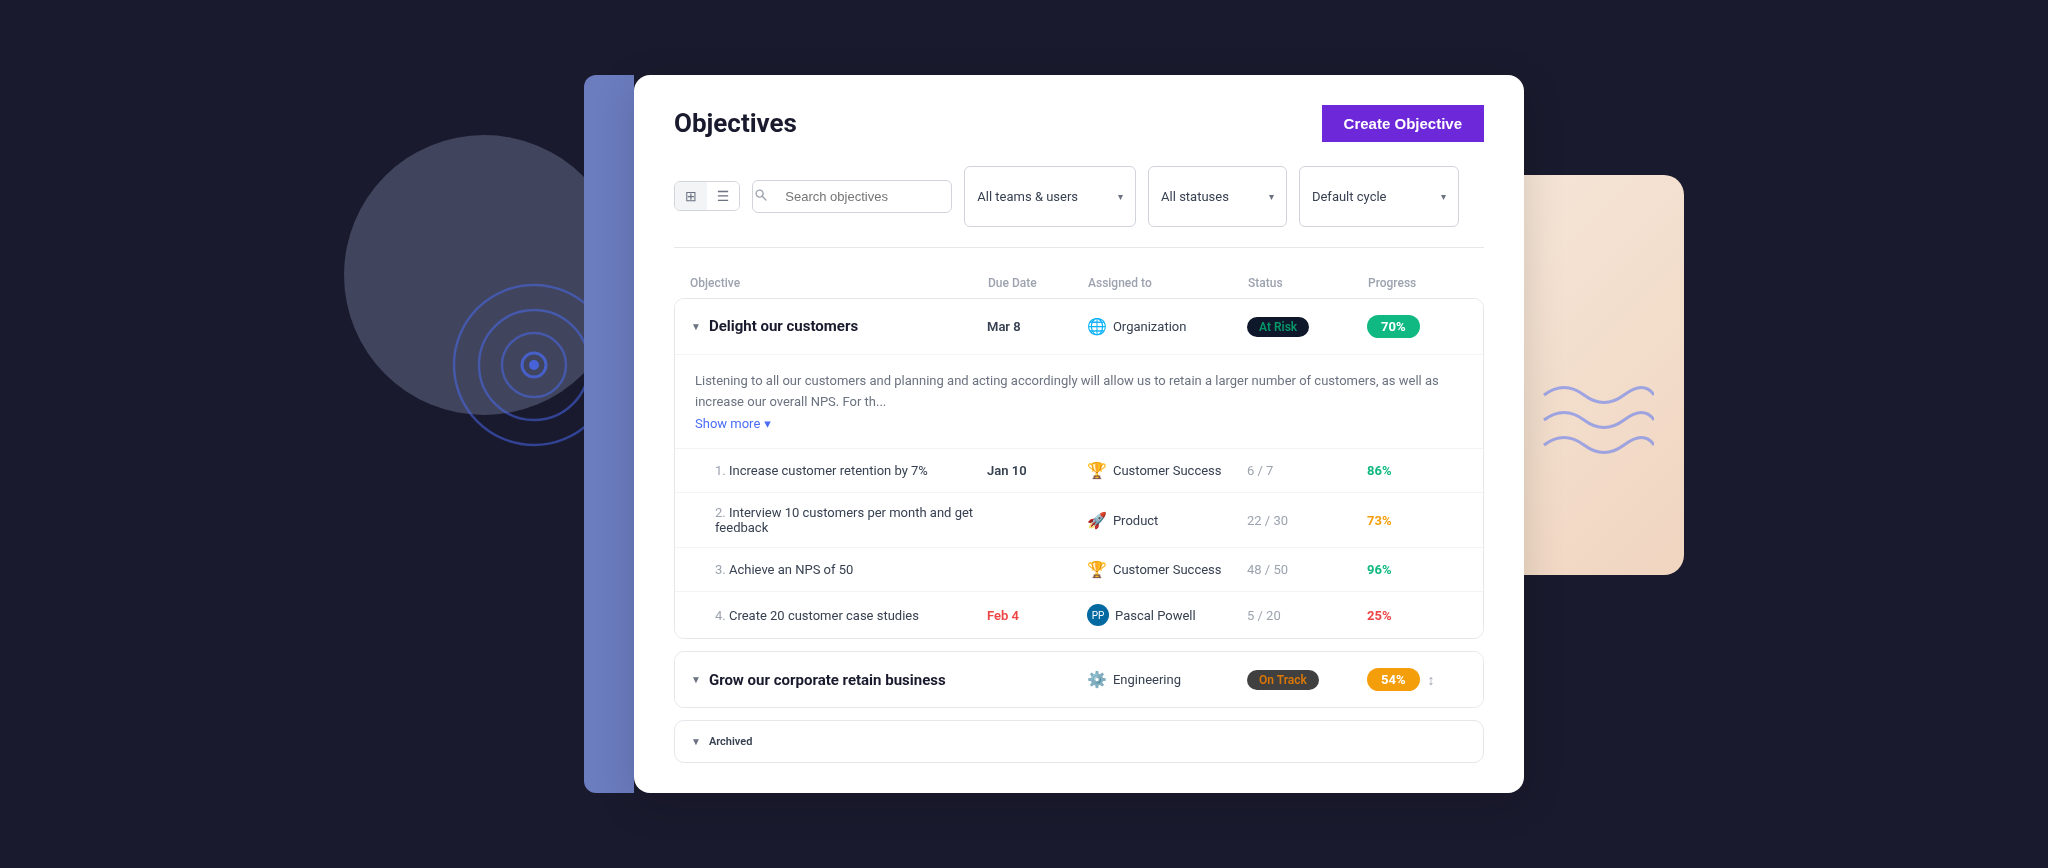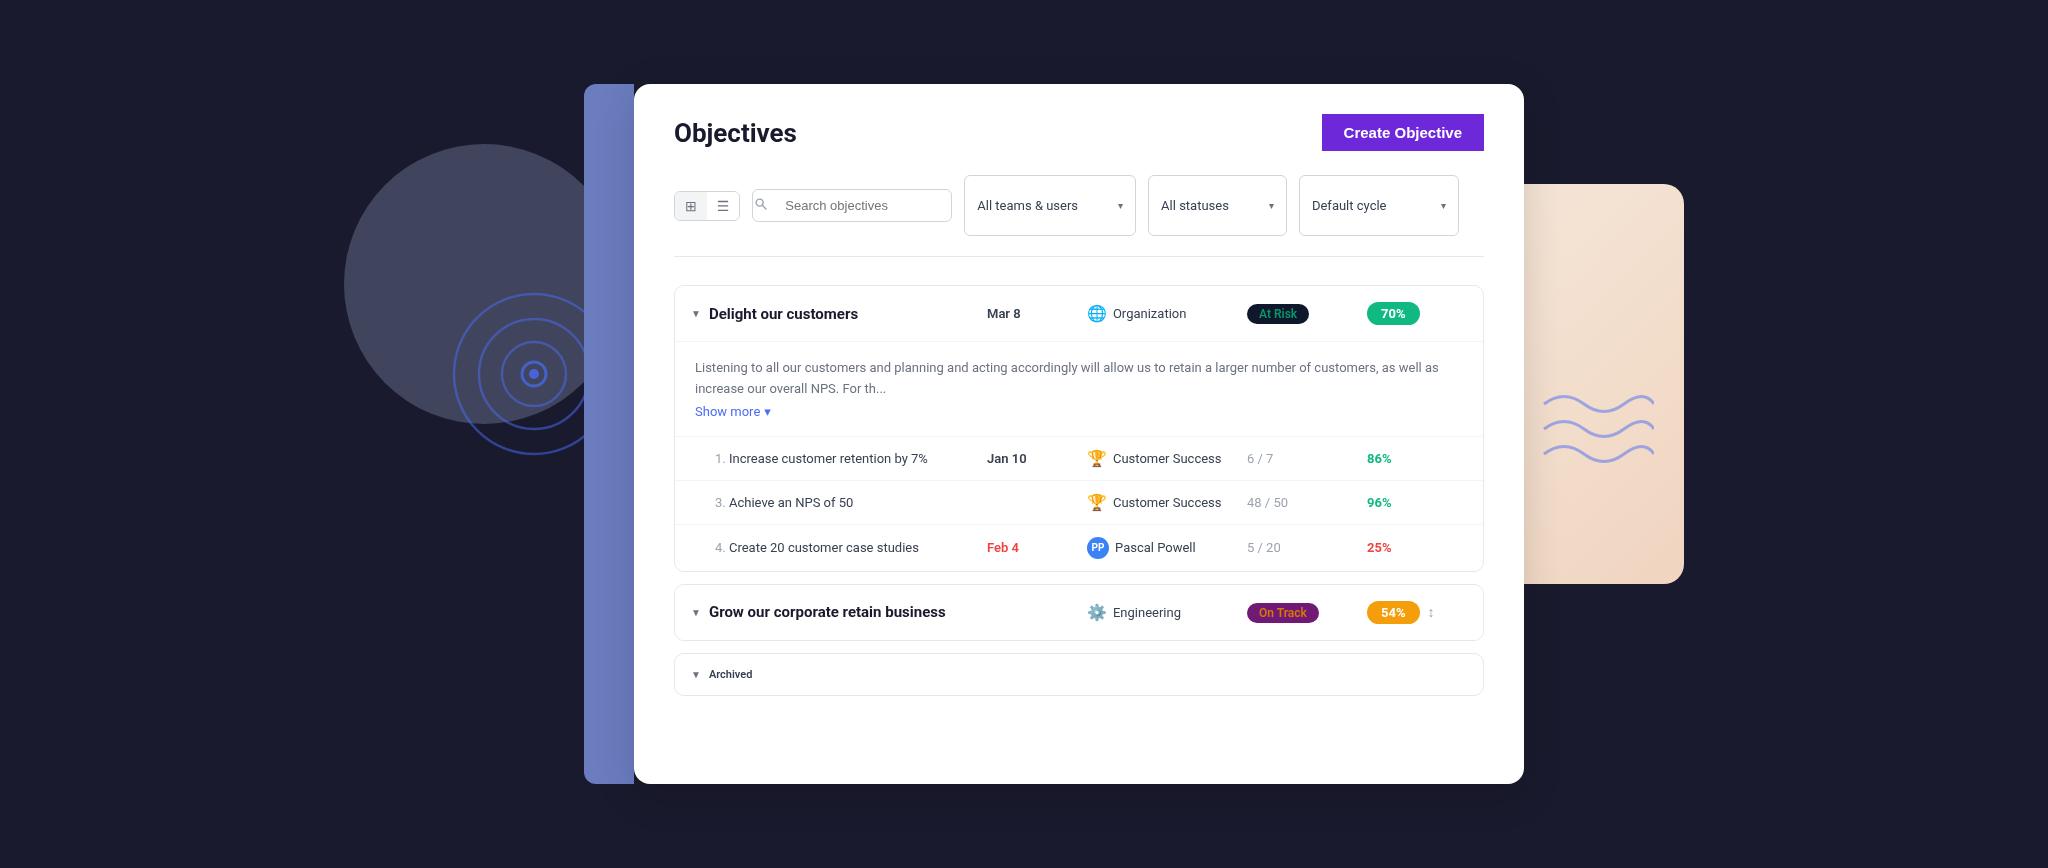--- a/index.html
+++ b/index.html
@@ -227,21 +227,21 @@
 
     .status-badge {
       display: inline-block;
       padding: 3px 12px;
       border-radius: 20px;
       font-size: 12px;
       font-weight: 600;
     }
 
     .status-at-risk { background: #0f172a; color: #059669; }
-    .status-on-track { background: #701a75; color: #d97706; }
+    .status-on-track { background: #404040; color: #d97706; }
 
     .progress-badge {
       display: inline-block;
       padding: 4px 14px;
       border-radius: 20px;
       font-size: 13px;
       font-weight: 700;
       color: white;
     }
 
@@ -311,27 +311,27 @@
     }
 
     .pct-green { color: #10b981; }
     .pct-orange { color: #f59e0b; }
     .pct-red { color: #ef4444; }
 
     .avatar-circle {
       width: 22px;
       height: 22px;
       border-radius: 50%;
-      background: #3b82f6;
+      background: #0369a1;
       display: flex;
       align-items: center;
       justify-content: center;
       font-size: 10px;
       color: white;
-      font-weight: 700;
+      font-weight: 400;
       overflow: hidden;
     }
 
     
     .archived-row {
       border: 1px solid #e5e7eb;
       border-radius: 10px;
       padding: 14px 16px;
       display: flex;
       align-items: center;
@@ -401,20 +401,27 @@
         <span>All statuses</span>
         <span class="chevron">▾</span>
       </div>
 
       <div class="filter-select filter-select-wide">
         <span>Default cycle</span>
         <span class="chevron">▾</span>
       </div>
     </div>
 
+    <div class="table-headers">
+      <span>Objective</span>
+      <span>Due Date</span>
+      <span>Assigned to</span>
+      <span>Status</span>
+      <span>Progress</span>
+    </div>
 
     <div class="objective-group">
       <div class="objective-header">
         <div class="objective-title">
           <span class="triangle-icon">▼</span>
           <span>Delight our customers</span>
         </div>
         <div class="due-date">Mar 8</div>
         <div class="assigned-to">
           <span class="org-icon">🌐</span>
@@ -445,20 +452,33 @@
           </div>
           <div class="due-date">Jan 10</div>
           <div class="kr-assigned">
             <span class="trophy-icon">🏆</span>
             <span>Customer Success</span>
           </div>
           <div class="kr-score">6 / 7</div>
           <div class="kr-progress pct-green">86%</div>
         </div>
 
+        <div class="kr-row">
+          <div class="kr-title">
+            <span class="kr-index">2.</span>
+            <span>Interview 10 customers per month and get feedback</span>
+          </div>
+          <div class="due-date"></div>
+          <div class="kr-assigned">
+            <span class="rocket-icon">🚀</span>
+            <span>Product</span>
+          </div>
+          <div class="kr-score">22 / 30</div>
+          <div class="kr-progress pct-orange">73%</div>
+        </div>
 
         <div class="kr-row">
           <div class="kr-title">
             <span class="kr-index">3.</span>
             <span>Achieve an NPS of 50</span>
           </div>
           <div class="due-date"></div>
           <div class="kr-assigned">
             <span class="trophy-icon">🏆</span>
             <span>Customer Success</span>

